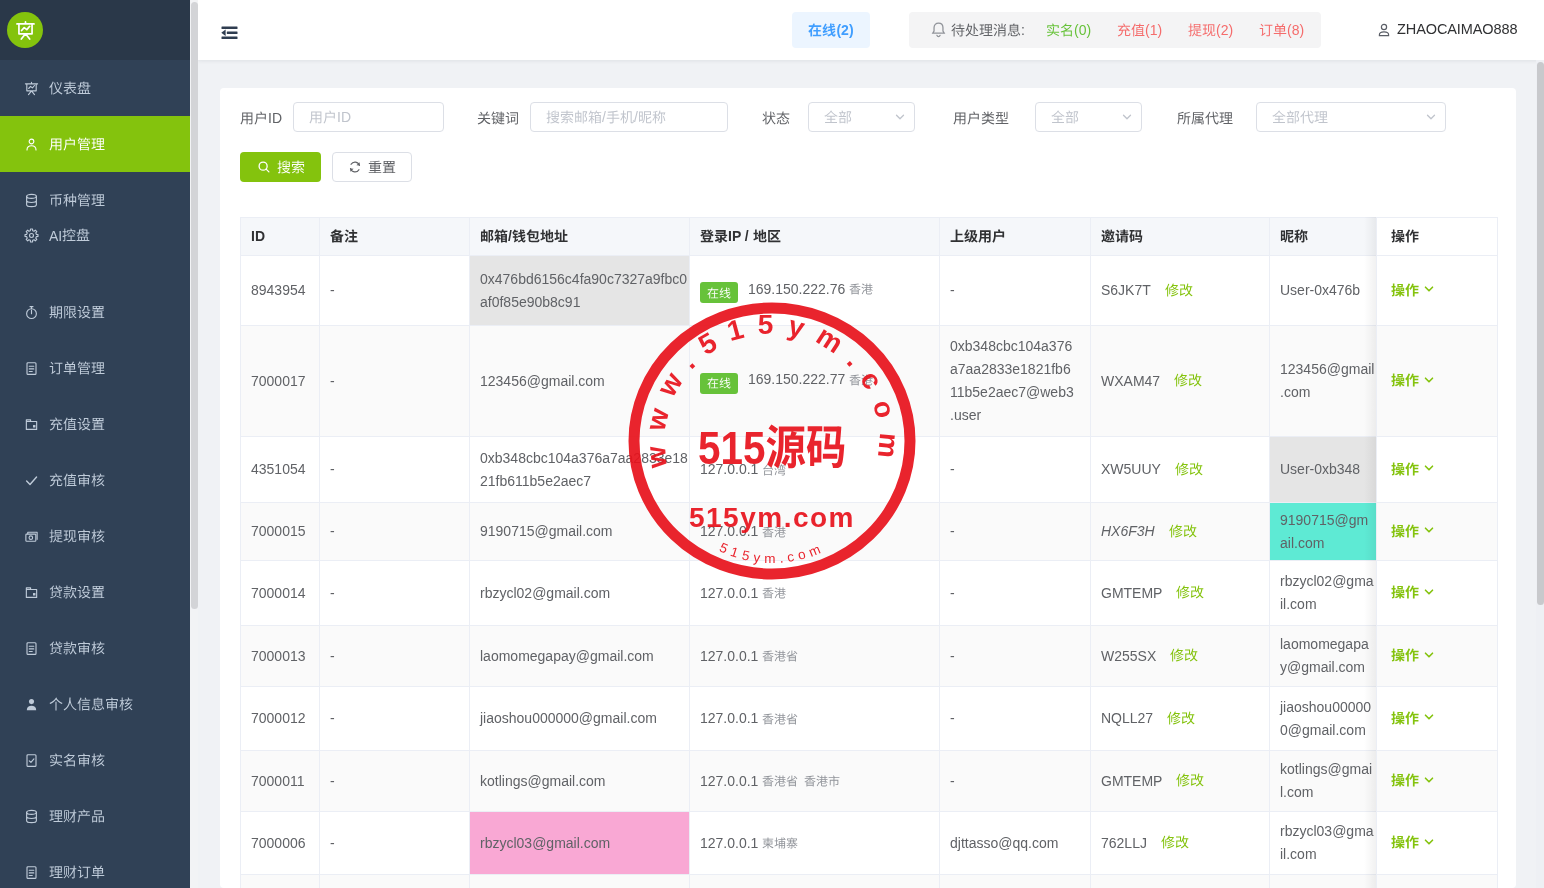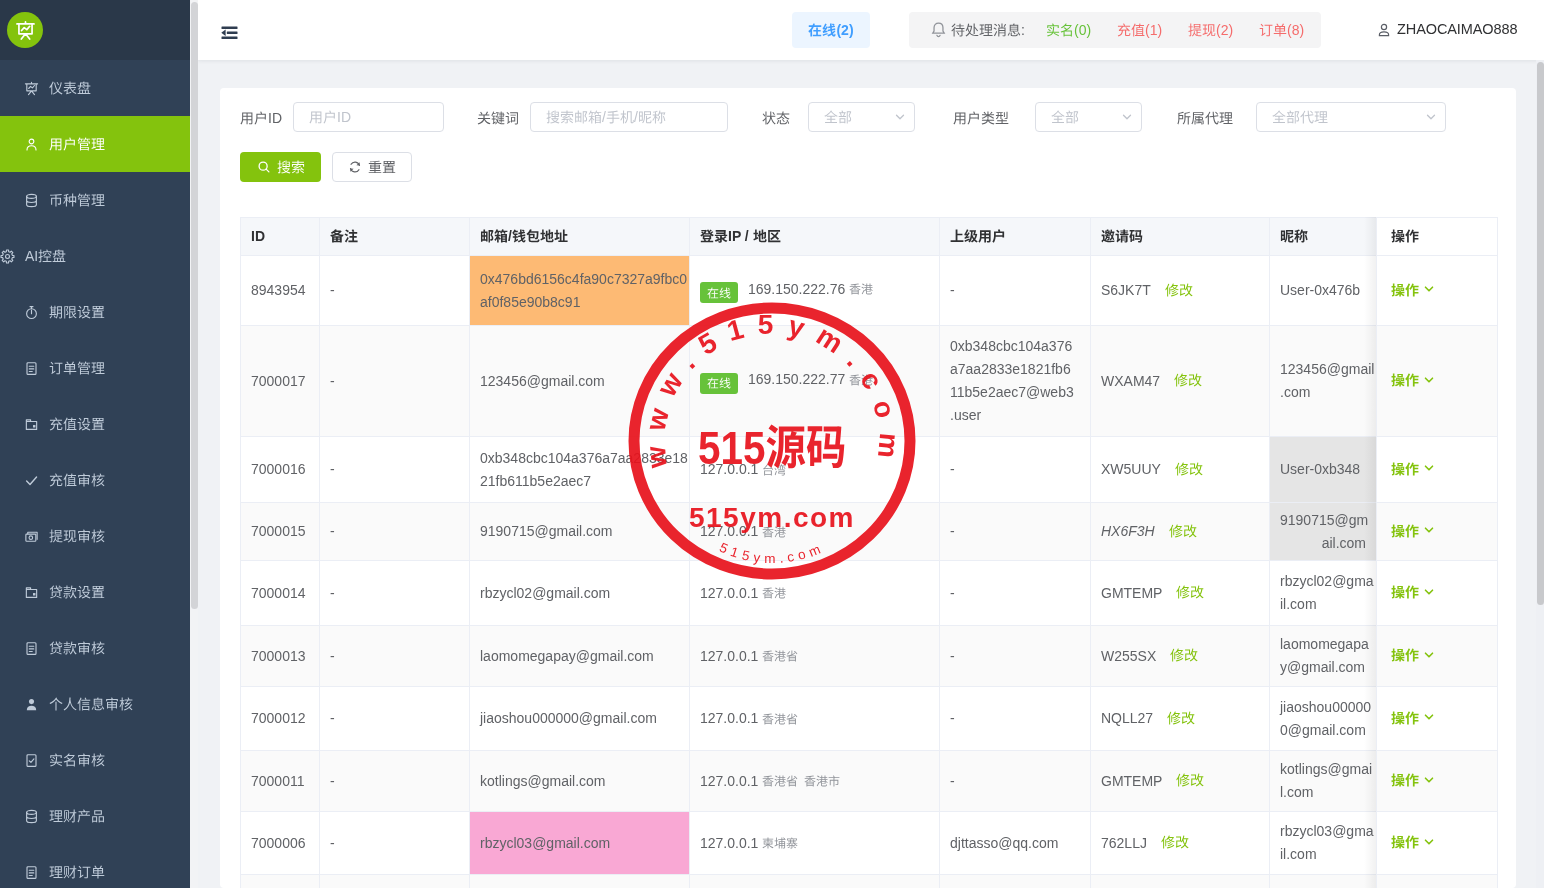--- a/index.html
+++ b/index.html
@@ -292,21 +292,21 @@
               <use href="#b78" x="1000"></use>
             </svg></th>
           <th style="width:121px;background:#fff;padding-left:14px"><svg style="vertical-align:-1.8px;" width="28.0" height="14" viewBox="0 -880 2000 1000" fill="#303133">
               <use href="#b79" x="0"></use>
               <use href="#b80" x="1000"></use>
             </svg></th>
         </tr>
         <tr style="height:70px">
           <td style="background:#fff;">8943954</td>
           <td style="background:#fff;">-</td>
-          <td style="background:#fdba74;">0x476bd6156c4fa90c7327a9fbc0<br>af0f85e90b8c91</td>
+          <td style="background:#e5e5e5;">0x476bd6156c4fa90c7327a9fbc0<br>af0f85e90b8c91</td>
           <td style="background:#fff;"><span style="display:inline-flex;align-items:center;justify-content:center;width:38px;height:21px;background:#67c23a;border-radius:3px;margin-right:10px;vertical-align:-5px">
               <svg style="vertical-align:-1.6px;" width="24.0" height="12" viewBox="0 -880 2000 1000" fill="#fff">
                 <use href="#r81" x="0"></use>
                 <use href="#r82" x="1000"></use>
               </svg>
             </span><span>169.150.222.76</span>&nbsp;<svg style="vertical-align:-1.6px;" width="24.0" height="12" viewBox="0 -880 2000 1000" fill="#909399">
               <use href="#r83" x="0"></use>
               <use href="#r84" x="1000"></use>
             </svg></td>
           <td style="background:#fff;">-</td>
@@ -342,21 +342,21 @@
             </svg></td>
           <td style="background:#fafafa;">123456@gmail<br>.com</td>
           <td style="background:#fafafa;padding-left:14px"><svg style="vertical-align:-1.8px;" width="28.0" height="14" viewBox="0 -880 2000 1000" fill="#84c30d">
               <use href="#b79" x="0"></use>
               <use href="#b80" x="1000"></use>
             </svg>&nbsp;<svg width="12" height="12" viewBox="0 0 12 12" fill="none" stroke="#84c30d" stroke-width="1.6" stroke-linecap="round" stroke-linejoin="round">
               <polyline points="2.5,4.2 6,7.8 9.5,4.2"></polyline>
             </svg></td>
         </tr>
         <tr style="height:66px">
-          <td style="background:#fff;">7000016</td>
+          <td style="background:#fff;">4351054</td>
           <td style="background:#fff;">-</td>
           <td style="background:#fff;">0xb348cbc104a376a7aa2833e18<br>21fb611b5e2aec7</td>
           <td style="background:#fff;"><span>127.0.0.1</span>&nbsp;<svg style="vertical-align:-1.6px;" width="24.0" height="12" viewBox="0 -880 2000 1000" fill="#909399">
               <use href="#r87" x="0"></use>
               <use href="#r88" x="1000"></use>
             </svg></td>
           <td style="background:#fff;">-</td>
           <td style="background:#fff;"><span>XW5UUY</span><span style="display:inline-block;width:14px"></span><svg style="vertical-align:-1.8px;" width="28.0" height="14" viewBox="0 -880 2000 1000" fill="#84c30d">
               <use href="#r85" x="0"></use>
               <use href="#r86" x="1000"></use>
@@ -375,21 +375,21 @@
           <td style="background:#fafafa;">9190715@gmail.com</td>
           <td style="background:#fafafa;"><span>127.0.0.1</span>&nbsp;<svg style="vertical-align:-1.6px;" width="24.0" height="12" viewBox="0 -880 2000 1000" fill="#909399">
               <use href="#r83" x="0"></use>
               <use href="#r84" x="1000"></use>
             </svg></td>
           <td style="background:#fafafa;">-</td>
           <td style="background:#fafafa;font-style:italic;"><span>HX6F3H</span><span style="display:inline-block;width:14px"></span><svg style="vertical-align:-1.8px;" width="28.0" height="14" viewBox="0 -880 2000 1000" fill="#84c30d">
               <use href="#r85" x="0"></use>
               <use href="#r86" x="1000"></use>
             </svg></td>
-          <td style="background:#e5e5e5;text-align:right;">9190715@gm<br>ail.com</td>
+          <td style="background:#5eead4;">9190715@gm<br>ail.com</td>
           <td style="background:#fafafa;padding-left:14px"><svg style="vertical-align:-1.8px;" width="28.0" height="14" viewBox="0 -880 2000 1000" fill="#84c30d">
               <use href="#b79" x="0"></use>
               <use href="#b80" x="1000"></use>
             </svg>&nbsp;<svg width="12" height="12" viewBox="0 0 12 12" fill="none" stroke="#84c30d" stroke-width="1.6" stroke-linecap="round" stroke-linejoin="round">
               <polyline points="2.5,4.2 6,7.8 9.5,4.2"></polyline>
             </svg></td>
         </tr>
         <tr style="height:65px">
           <td style="background:#fff;">7000014</td>
           <td style="background:#fff;">-</td>
@@ -557,21 +557,21 @@
         <path d="M2.8,3.6 V12.4 C2.8,13.6 5.1,14.5 8,14.5 C10.9,14.5 13.2,13.6 13.2,12.4 V3.6 M2.8,8 C2.8,9.2 5.1,10.1 8,10.1 C10.9,10.1 13.2,9.2 13.2,8"></path>
       </svg>
       <span style="width:10px"></span>
       <svg style="vertical-align:-1.8px;" width="56.0" height="14" viewBox="0 -880 4000 1000" fill="#bfcbd9">
         <use href="#r7" x="0"></use>
         <use href="#r8" x="1000"></use>
         <use href="#r5" x="2000"></use>
         <use href="#r6" x="3000"></use>
       </svg>
     </div>
-    <div style="position:absolute;left:0;top:228px;width:190px;height:56px;display:flex;align-items:center;">
+    <div style="position:absolute;left:0;top:228px;width:190px;height:56px;display:flex;padding-left:24px">
       <svg width="15" height="15" viewBox="0 0 16 16" fill="none" stroke="#bfcbd9" stroke-width="1.2" stroke-linecap="round" stroke-linejoin="round" style="">
         <path d="M6.90,1.09 L9.10,1.09 L9.24,2.85 L10.77,3.48 L12.11,2.34 L13.66,3.89 L12.52,5.23 L13.15,6.76 L14.91,6.90 L14.91,9.10 L13.15,9.24 L12.52,10.77 L13.66,12.11 L12.11,13.66 L10.77,12.52 L9.24,13.15 L9.10,14.91 L6.90,14.91 L6.76,13.15 L5.23,12.52 L3.89,13.66 L2.34,12.11 L3.48,10.77 L2.85,9.24 L1.09,9.10 L1.09,6.90 L2.85,6.76 L3.48,5.23 L2.34,3.89 L3.89,2.34 L5.23,3.48 L6.76,2.85 Z" stroke-linejoin="round"></path>
         <circle cx="8" cy="8" r="2.1"></circle>
       </svg>
       <span style="width:10px"></span>
       <span style="font-size:14px;color:#bfcbd9">AI</span>
       <svg style="vertical-align:-1.8px;" width="28.0" height="14" viewBox="0 -880 2000 1000" fill="#bfcbd9">
         <use href="#r9" x="0"></use>
         <use href="#r2" x="1000"></use>
       </svg>

